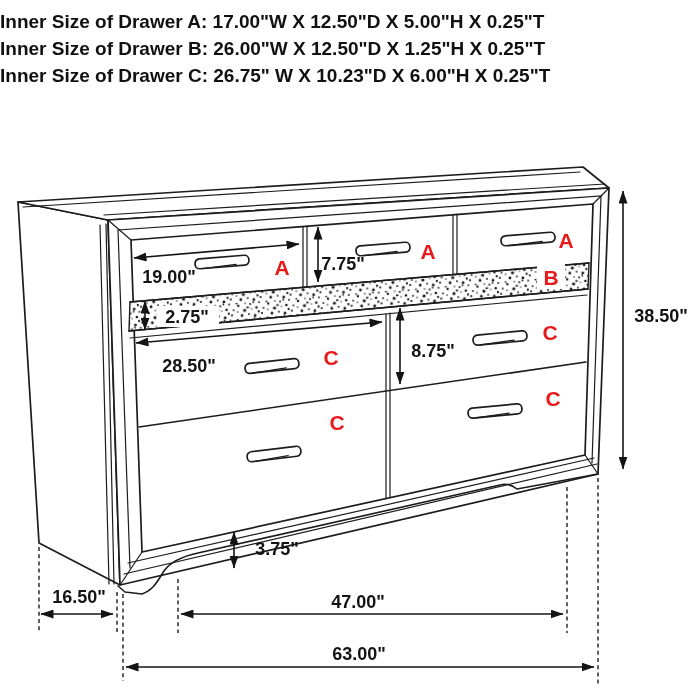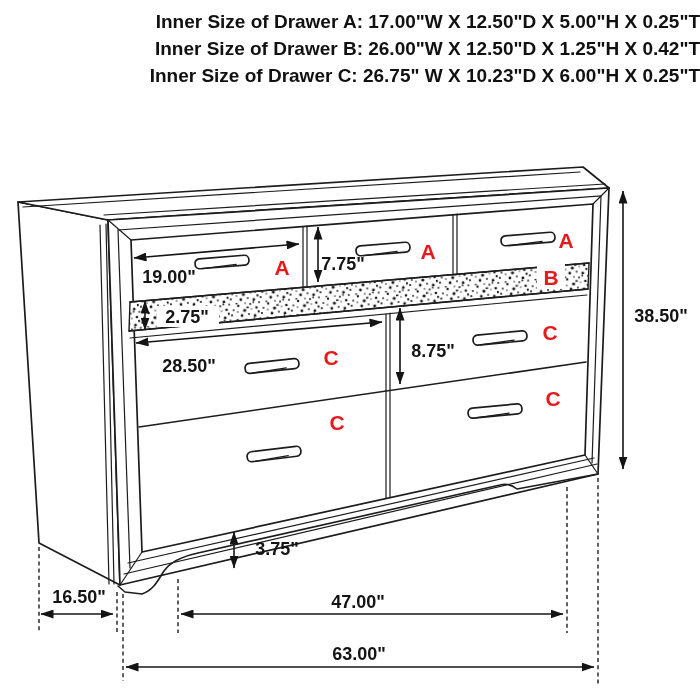--- a/index.html
+++ b/index.html
@@ -1,35 +1,35 @@
 <!DOCTYPE html>
 <html><head>
 <meta charset="utf-8">
 <style>
   html,body{margin:0;padding:0;background:#ffffff;}
   body{width:700px;height:700px;position:relative;overflow:hidden;
        font-family:"Liberation Sans",sans-serif;}
-  .hdr{position:absolute;top:8px;left:0;width:700px;text-align:right;}
+  .hdr{position:absolute;top:8px;left:0;width:700px;text-align:left;}
   .hdr p{margin:0;font-size:19px;font-weight:700;line-height:27px;color:#111;}
   svg{position:absolute;top:0;left:0;}
   .ln{stroke:#1c1c1c;stroke-width:1.6;fill:none;stroke-linecap:round;stroke-linejoin:round;}
   .thin{stroke:#1c1c1c;stroke-width:1.2;fill:none;stroke-linecap:round;}
   .face{fill:#ffffff;stroke:#1c1c1c;stroke-width:1.7;stroke-linejoin:round;}
   .dash{stroke:#1c1c1c;stroke-width:1.4;fill:none;stroke-dasharray:4 3.2;}
   .dimln{stroke:#141414;stroke-width:1.6;fill:none;}
   .dim{font:700 18px "Liberation Sans",sans-serif;fill:#141414;text-anchor:middle;}
   .red{font:700 21px "Liberation Sans",sans-serif;fill:#e8191b;text-anchor:middle;}
   .hfill{fill:#ffffff;stroke:#1c1c1c;stroke-width:1.7;}
 </style>
 </head>
 <body>
 
 <div class="hdr">
   <p>Inner Size of Drawer A: 17.00"W X 12.50"D X 5.00"H X 0.25"T</p>
-  <p>Inner Size of Drawer B: 26.00"W X 12.50"D X 1.25"H X 0.42"T</p>
+  <p>Inner Size of Drawer B: 26.00"W X 12.50"D X 1.25"H X 0.25"T</p>
   <p>Inner Size of Drawer C: 26.75" W X 10.23"D X 6.00"H X 0.25"T</p>
 </div>
 
 <svg width="700" height="700" viewBox="0 0 700 700">
   <defs>
     <marker id="ah" markerWidth="13" markerHeight="9" refX="12.5" refY="4.5" orient="auto-start-reverse" markerUnits="userSpaceOnUse">
       <path d="M0,0 L13,4.5 L0,9 Z" fill="#141414"></path>
     </marker>
     <pattern id="glitter" width="30" height="16" patternUnits="userSpaceOnUse" patternTransform="rotate(-4.6)">
       <circle cx="3" cy="4" r="1.2" fill="#1a1a1a"></circle>

